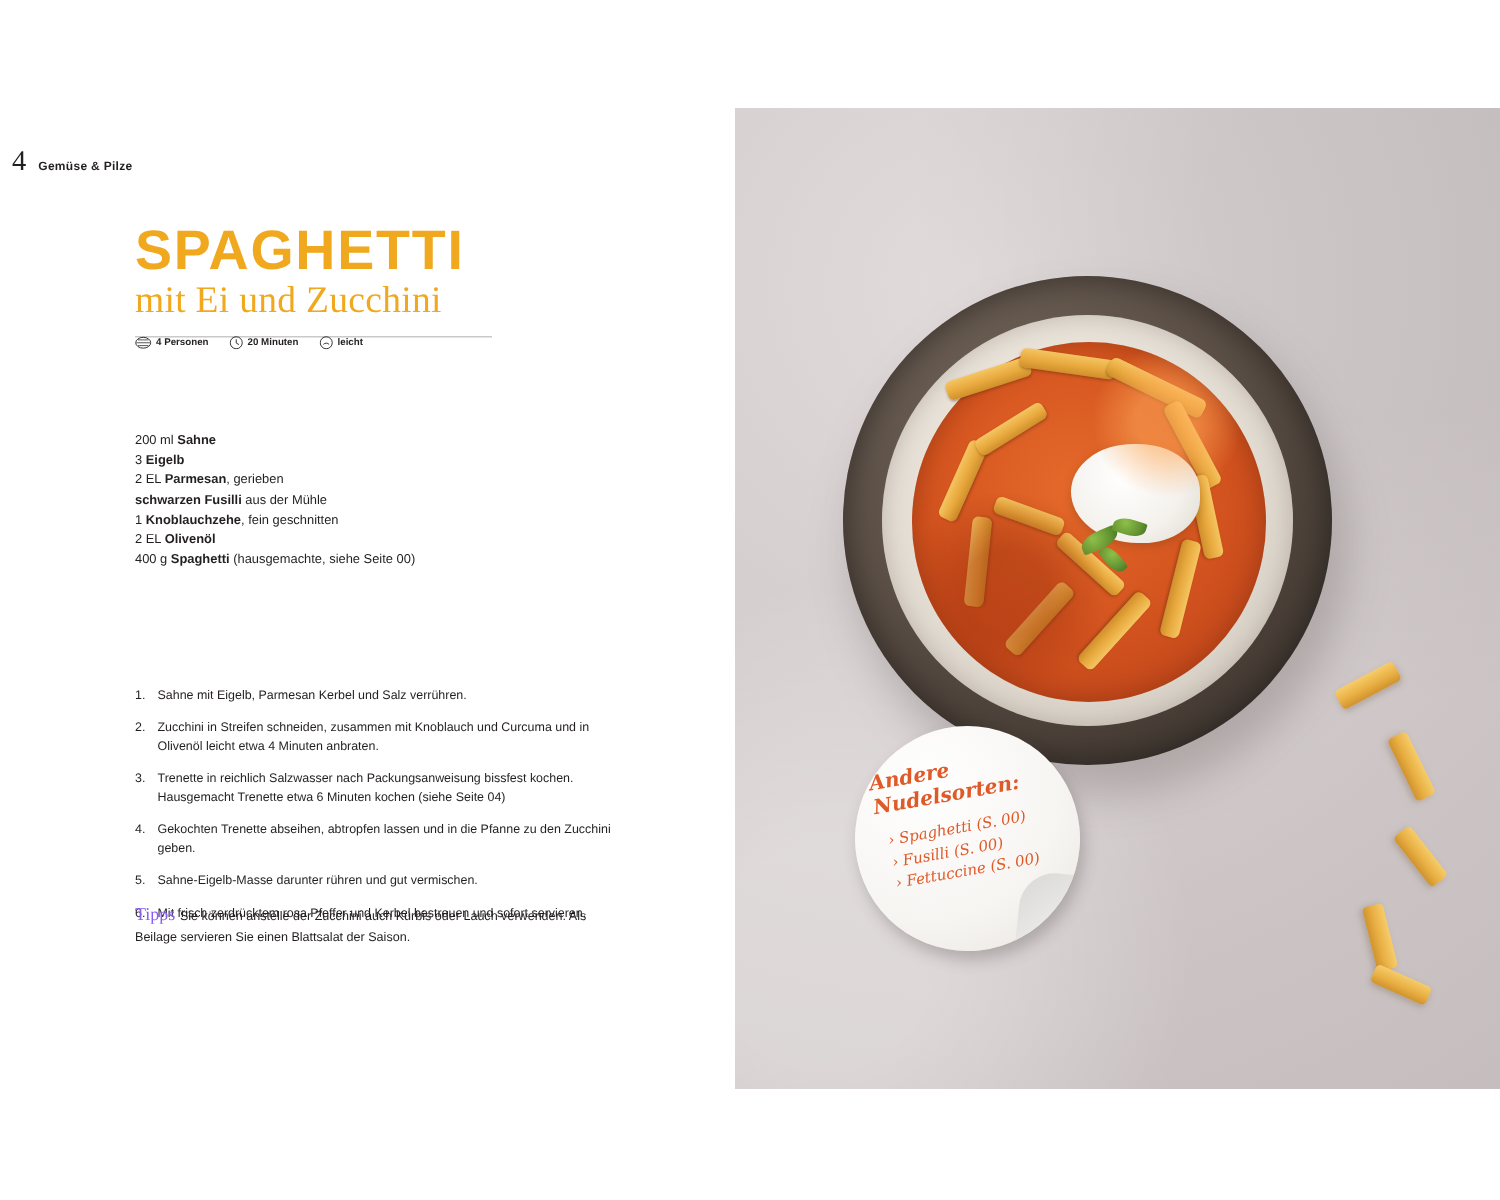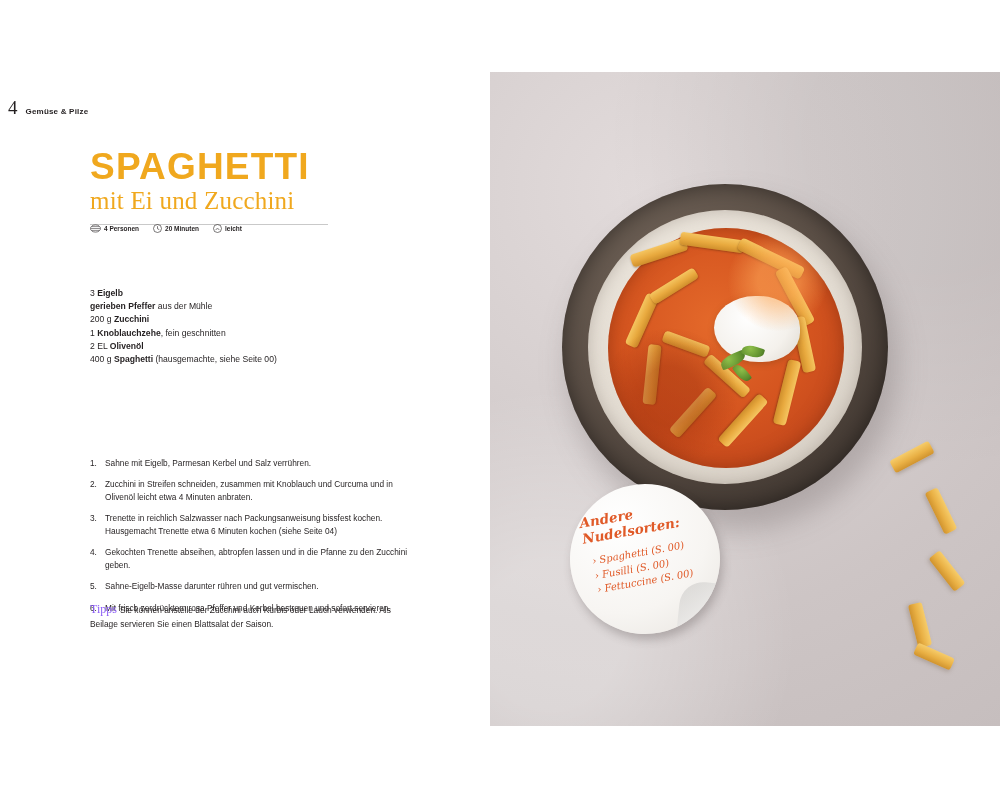--- a/index.html
+++ b/index.html
@@ -311,23 +311,24 @@
         <svg width="9" height="9" viewBox="0 0 9 9">
             <circle cx="4.5" cy="4.5" r="4" fill="none" stroke="#231f20" stroke-width="0.6"></circle>
             <path d="M2.6 5.6a2.6 2.6 0 0 1 3.8 0" stroke="#231f20" stroke-width="0.6" fill="none"></path>
           </svg>
       </span>
       <span>leicht</span>
     </div>
   </div>
 
   <div class="ingredients">
+    <div><span>200 ml </span><b>Sahne</b><span></span></div>
     <div><span>3 </span><b>Eigelb</b><span></span></div>
-    <div><span></span><b>gerieben Pfeffer</b><span> aus der Mühle</span></div>
-    <div><span>200 g </span><b>Zucchini</b><span></span></div>
+    <div><span>2 EL </span><b>Parmesan</b><span>, gerieben</span></div>
+    <div><span></span><b>schwarzen Fusilli</b><span> aus der Mühle</span></div>
     <div><span>1 </span><b>Knoblauchzehe</b><span>, fein geschnitten</span></div>
     <div><span>2 EL </span><b>Olivenöl</b><span></span></div>
     <div><span>400 g </span><b>Spaghetti</b><span> (hausgemachte, siehe Seite 00)</span></div>
   </div>
 
   <div class="steps">
     <div class="step">
       <span class="step-num">1.</span>
       <span class="step-text">Sahne mit Eigelb, Parmesan Kerbel und Salz verrühren.</span>
     </div>

